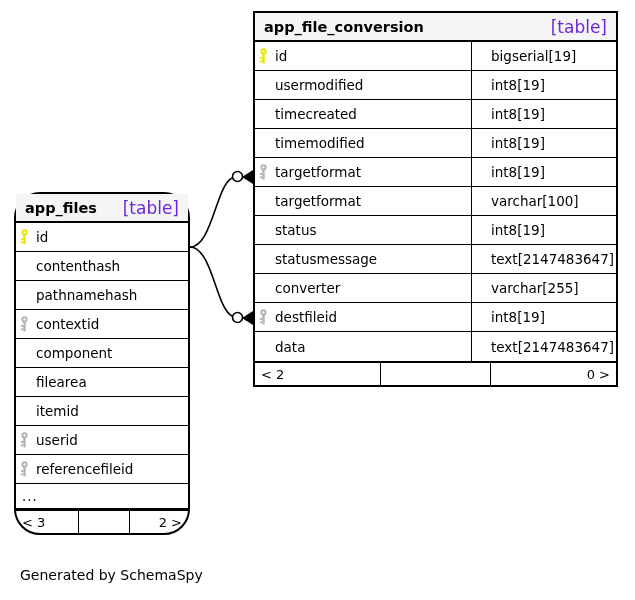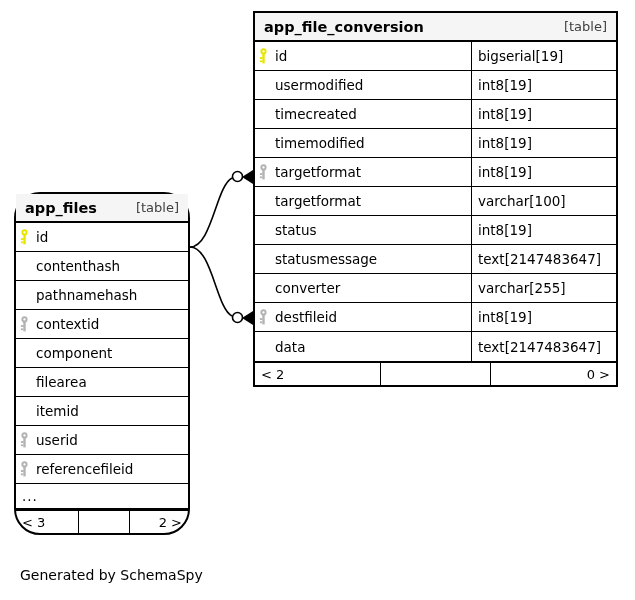--- a/index.html
+++ b/index.html
@@ -39,22 +39,22 @@
     padding: 0 9px;
     height: 29px;
   }
   .entity-title {
     font-weight: bold;
     font-size: 14.5px;
     color: #000000;
     white-space: nowrap;
   }
   .entity-kind {
-    font-size: 13px;
-    color: #404040;
+    font-size: 17px;
+    color: #6d28d9;
     white-space: nowrap;
   }
 
   .col-row {
     display: flex;
     align-items: stretch;
     height: 29px;
     border-bottom: 1px solid #000000;
     box-sizing: border-box;
   }
@@ -72,21 +72,21 @@
     font-size: 13.5px;
     color: #000000;
     white-space: nowrap;
     padding-left: 4px;
   }
   .col-type {
     display: flex;
     align-items: center;
     box-sizing: border-box;
     border-left: 1px solid #000000;
-    padding-left: 6px;
+    padding-left: 19px;
   }
   .col-type .label {
     font-size: 13.5px;
     color: #000000;
     white-space: nowrap;
   }
 
   
   .key-slot {
     width: 16px;

